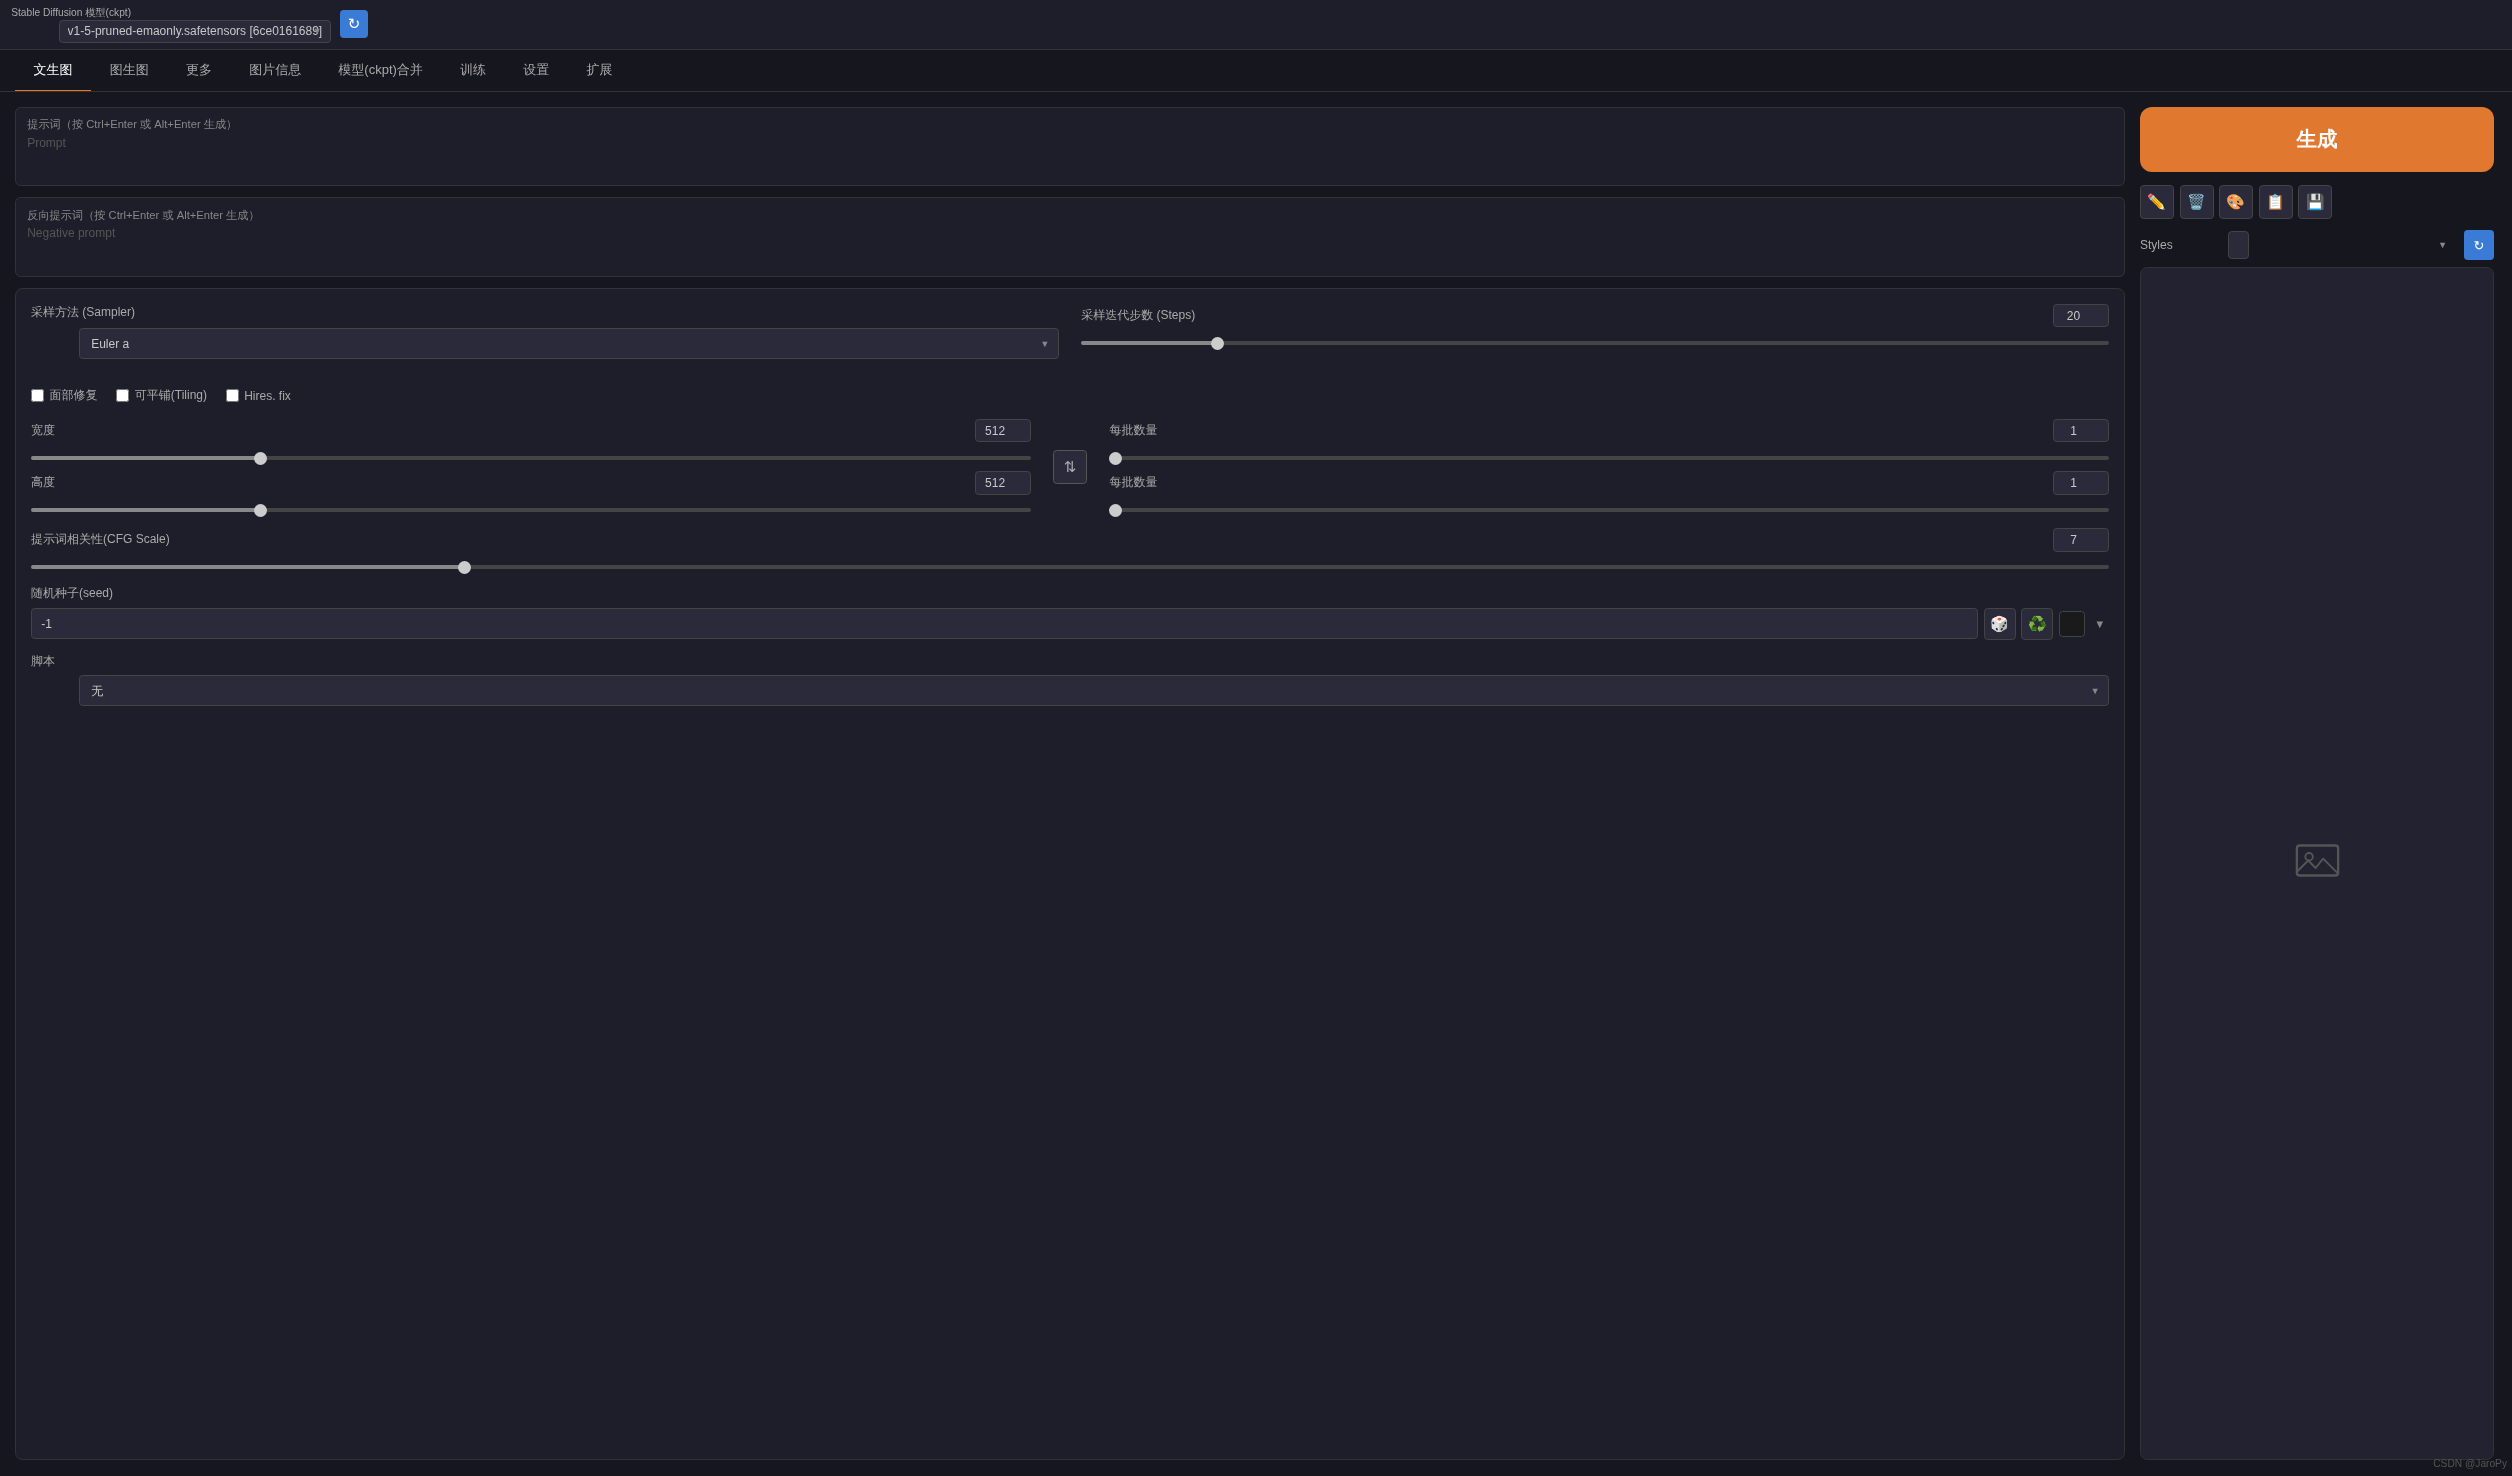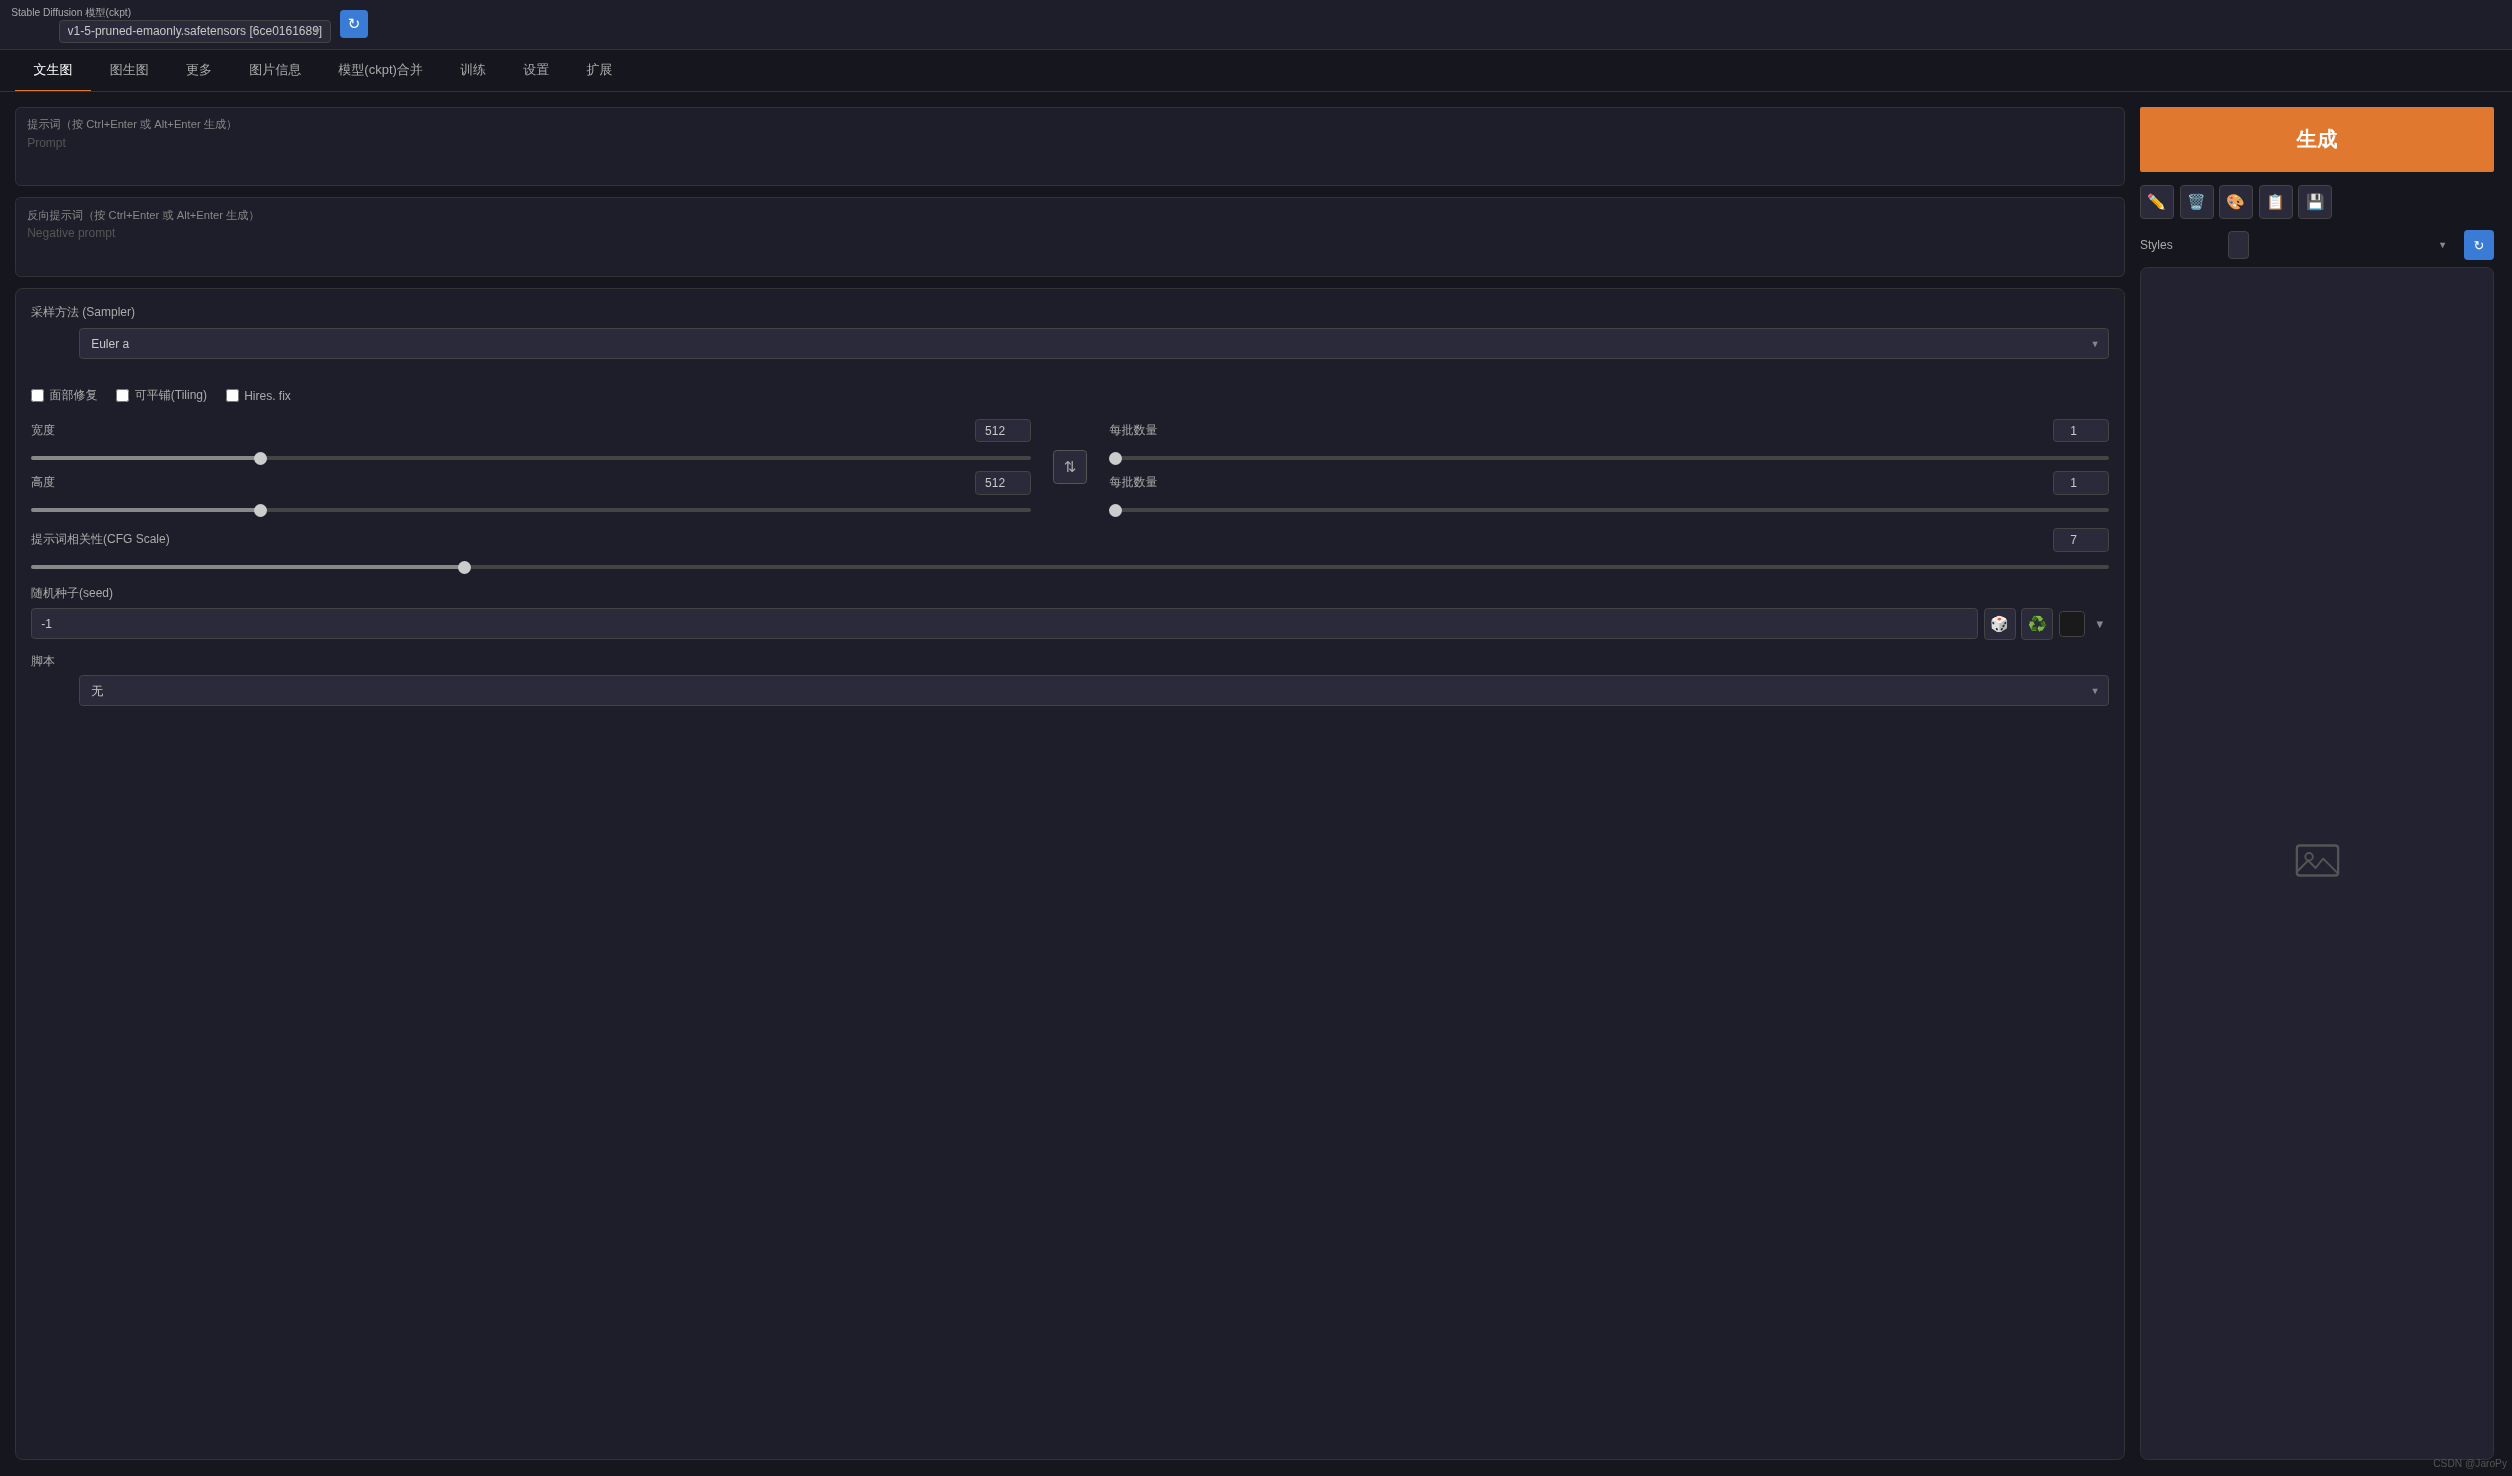--- a/index.html
+++ b/index.html
@@ -128,21 +128,21 @@
     }
     .prompt-input::placeholder {
       color: #555;
     }
 
     
     .generate-btn {
       background: #e07830;
       color: white;
       border: none;
-      border-radius: 2px;
+      border-radius: 12px;
       font-size: 20.5px;
       font-weight: bold;
       cursor: pointer;
       width: 100%;
       height: 65px;
       transition: background 0.2s;
     }
 
     
     .toolbar-icons {
@@ -501,20 +501,27 @@
 
       <div style="display:flex; gap:22.3px; margin-bottom:13px;">
 
         <div class="sampler-section" style="flex:1;">
           <div class="sampler-label">采样方法 (Sampler)</div>
           <div class="select-wrapper">
             <select class="sampler-select"><option value="Euler a" selected="">Euler a</option><option value="Euler">Euler</option><option value="LMS">LMS</option><option value="Heun">Heun</option><option value="DPM2">DPM2</option><option value="DPM2 a">DPM2 a</option><option value="DDIM">DDIM</option><option value="PLMS">PLMS</option></select>
           </div>
         </div>
 
+        <div class="steps-section" style="flex:1;">
+          <div class="field-row">
+            <span class="steps-label">采样迭代步数 (Steps)</span>
+            <input type="number" class="number-input" value="20" style="">
+          </div>
+          <input type="range" class="range-slider" min="1" max="150" value="20" style="--val: 12.8%; background: linear-gradient(to right, rgb(136, 136, 136) 0%, rgb(136, 136, 136) 12.8%, rgb(68, 68, 68) 12.8%, rgb(68, 68, 68) 100%);">
+        </div>
       </div>
 
       <div class="checkbox-row">
         <label class="checkbox-item">
           <input type="checkbox" style="">
           <span>面部修复</span>
         </label>
         <label class="checkbox-item">
           <input type="checkbox" style="">
           <span>可平铺(Tiling)</span>

